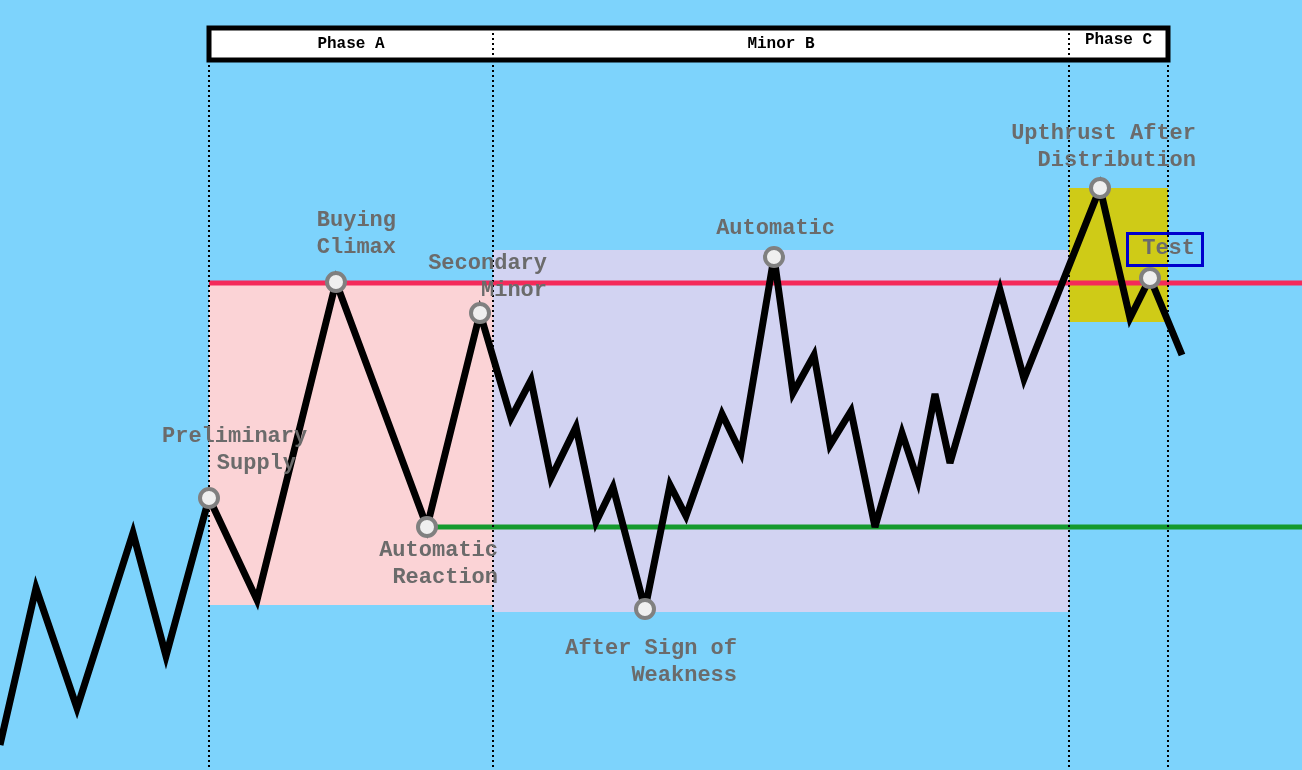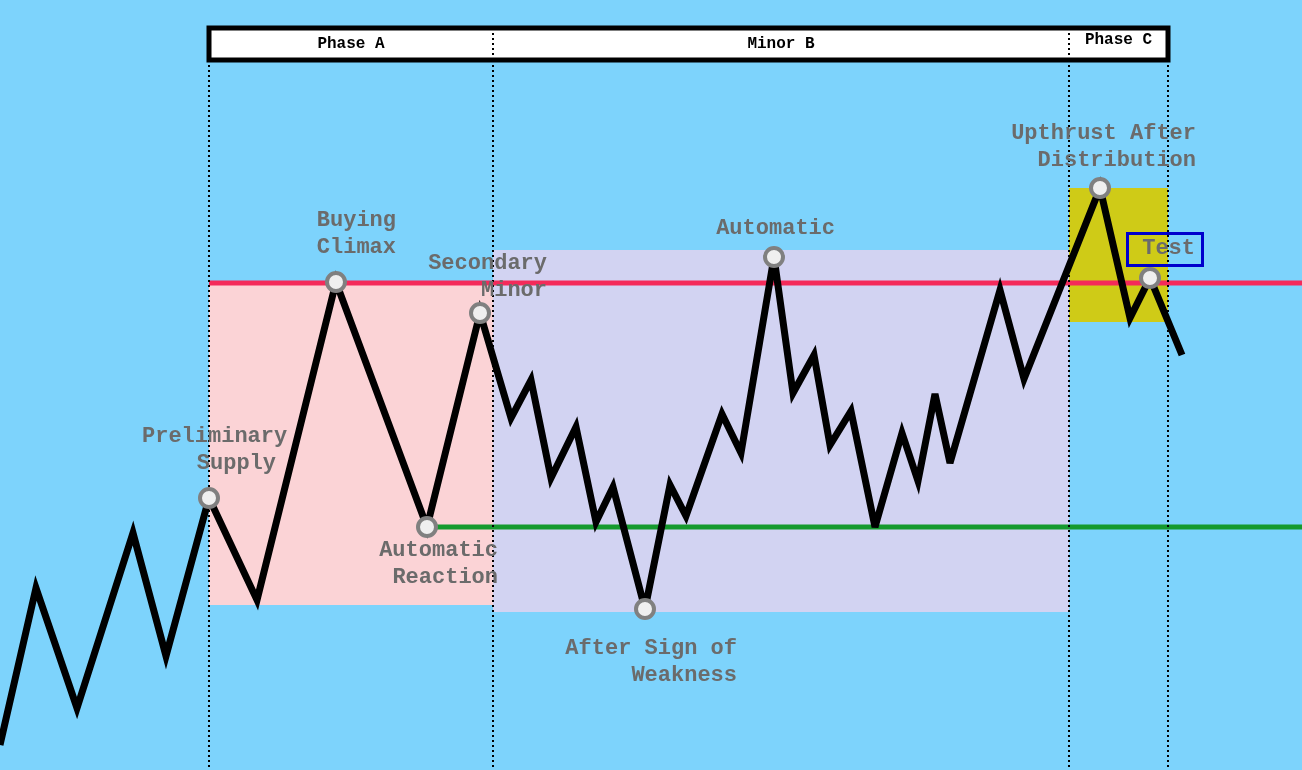--- a/index.html
+++ b/index.html
@@ -61,21 +61,21 @@
         <line x1="493" y1="28" x2="493" y2="60" stroke="#000000" stroke-width="2" stroke-dasharray="2 3"></line>
         <line x1="1069" y1="28" x2="1069" y2="60" stroke="#000000" stroke-width="2" stroke-dasharray="2 3"></line>
       </g>
   </svg>
   <div id="phase-labels">
       <div class="phase-label" style="left: 209px; top: 28px; width: 284px; height: 32px;">Phase A</div>
       <div class="phase-label" style="left: 493px; top: 28px; width: 576px; height: 32px;">Minor B</div>
       <div class="phase-label" style="left: 1069px; top: 24px; width: 99px; height: 32px;">Phase C</div>
     </div>
   <div id="annotations">
-      <div class="ann" style="left: 142px; top: 424px; width: 134px;">Preliminary
+      <div class="ann" style="left: 162px; top: 424px; width: 134px;">Preliminary
 Supply</div>
       <div class="ann" style="left: 276px; top: 208px; width: 120px;">Buying
 Climax</div>
       <div class="ann" style="left: 360px; top: 538px; width: 138px;">Automatic
 Reaction</div>
       <div class="ann" style="left: 417px; top: 251px; width: 130px;">Secondary
 Minor</div>
       <div class="ann" style="left: 551px; top: 636px; width: 186px;">After Sign of
 Weakness</div>
       <div class="ann" style="left: 715px; top: 216px; width: 120px;">Automatic</div>

